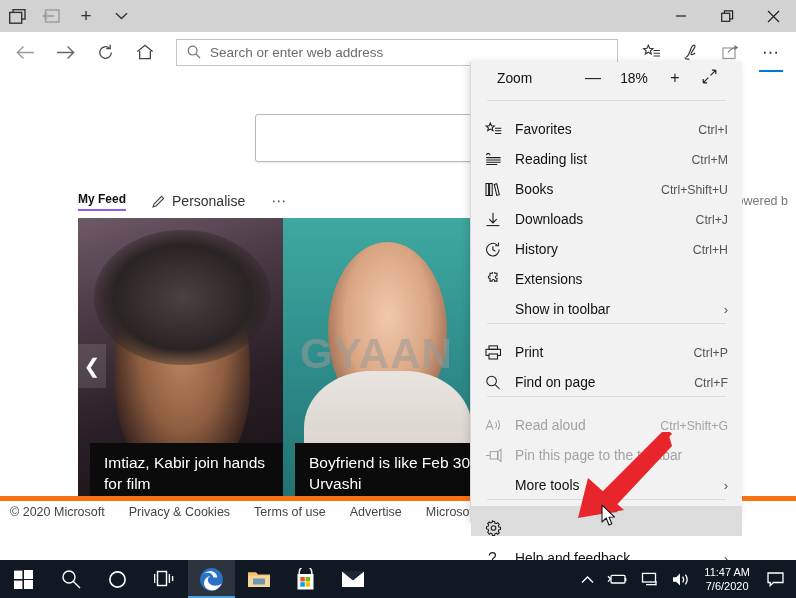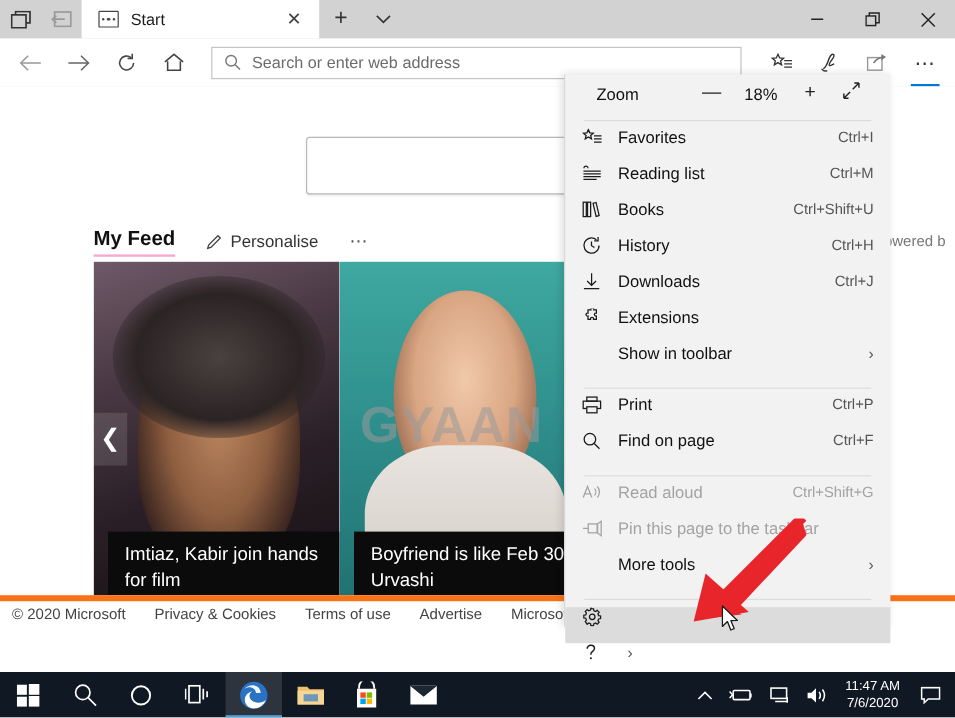--- a/index.html
+++ b/index.html
@@ -41,21 +41,21 @@
             color:#333;font-size:17px;position:relative;letter-spacing:1px;}
   .dots-btn::after{content:"";position:absolute;left:7px;right:7px;bottom:-3px;height:2px;background:#0078d7;}
   .tb-sep{height:1px;background:#e8e8e8;}
 
   
   .page{position:absolute;left:0;right:0;top:72px;bottom:38px;background:#fff;overflow:hidden;}
   .search-wrap{display:flex;justify-content:center;padding-top:42px;}
   .searchbox{width:286px;height:48px;border:1px solid #b9b9b9;border-radius:3px;background:#fff;
              box-shadow:0 1px 2px rgba(0,0,0,.09);box-sizing:border-box;}
   .feedbar{margin-top:22px;padding:0 0 0 78px;display:flex;align-items:center;gap:26px;height:34px;}
-  .feed-tab{font-size:17px;font-weight:bold;color:#111;border-bottom:2px solid #f9a8d4;padding-bottom:3px;text-align:center;}
+  .feed-tab{font-size:12px;font-weight:bold;color:#111;border-bottom:2px solid #8b5cf6;padding-bottom:3px;text-align:center;}
   .personalise{display:flex;align-items:center;gap:7px;font-size:14px;color:#333;}
   .feed-dots{color:#555;font-size:15px;letter-spacing:1.5px;}
   .powered{margin-left:auto;padding-right:8px;font-size:12.5px;color:#777;white-space:nowrap;}
 
   .cards{display:flex;height:295px;position:relative;margin-left:78px;}
   .card{width:205px;height:295px;position:relative;overflow:hidden;}
   .card .photo{position:absolute;inset:0;}
   .card .cap{position:absolute;left:12px;right:0;bottom:0;height:70px;background:#0b0b0b;
              color:#fff;font-size:15.5px;line-height:21px;padding:9px 0 0 14px;box-sizing:border-box;}
   .carousel-left{position:absolute;left:0;top:calc(50% - 22px);width:28px;height:44px;
@@ -86,21 +86,21 @@
 
   
   .menu{position:absolute;left:470px;top:62px;width:272px;bottom:38px;background:#f2f2f2;
         border-left:1px solid #d8d8d8;box-shadow:-2px 0 7px rgba(0,0,0,.13);
         font-size:13.8px;color:#111;z-index:20;box-sizing:border-box;}
   .zoomrow{display:flex;align-items:center;height:32px;padding:0 16px 0 26px;box-sizing:border-box;}
   .zoomrow .zl{flex:1;}
   .zoomrow .zbtn{width:34px;text-align:center;font-size:16px;color:#222;}
   .zoomrow .zval{width:48px;text-align:center;font-size:13.8px;}
   .menu-sep{height:1px;background:#dcdcdc;margin:6px 16px;}
-  .mi{height:30px;display:flex;align-items:flex-start;padding:0 14px 0 14px;box-sizing:border-box;gap:0;}
+  .mi{height:30px;display:flex;align-items:flex-end;padding:0 14px 0 14px;box-sizing:border-box;gap:0;}
   .mi .ico{width:30px;display:flex;align-items:center;justify-content:flex-start;color:#1a1a1a;flex:0 0 30px;}
   .mi .lbl{flex:1;white-space:nowrap;}
   .mi .acc{color:#555;font-size:12.3px;white-space:nowrap;}
   .mi .chev{color:#555;font-size:13px;padding-left:8px;}
   .mi.noicon .lbl{padding-left:30px;}
   .mi.disabled .lbl,.mi.disabled .acc{color:#a3a3a3;}
   .mi.disabled .ico{color:#a3a3a3;}
   .mi.hl{background:#dcdcdc;}
 
   
@@ -129,29 +129,20 @@
           <rect x="4" y="0.6" width="12" height="9.5" fill="none" stroke="#333" stroke-width="1.4"></rect>
           <rect x="0.7" y="3.4" width="12" height="10.8" fill="#d2d2d2" stroke="#333" stroke-width="1.4"></rect>
         </svg>
     </div>
     <div class="tb-btn">
       <svg width="18" height="14" viewBox="0 0 18 14">
           <rect x="3.5" y="1" width="13.5" height="12" fill="none" stroke="#9a9a9a" stroke-width="1.4"></rect>
           <path d="M12 7H2M5 4L1.6 7 5 10" fill="none" stroke="#9a9a9a" stroke-width="1.4"></path>
         </svg>
     </div>
-    <div class="tab">
-      <span class="tab-fav">
-          <i></i>
-          <i></i>
-          <i></i>
-        </span>
-      <span class="tab-title">Start</span>
-      <span class="tab-x">✕</span>
-    </div>
     <div class="newtab">+</div>
     <div class="tabmenu">
       <svg width="13" height="8" viewBox="0 0 13 8">
           <path d="M1 1.2L6.5 6.6 12 1.2" fill="none" stroke="#333" stroke-width="1.4"></path>
         </svg>
     </div>
     <div class="wincontrols">
       <div class="wc">
         <svg width="12" height="12" viewBox="0 0 12 12">
             <path d="M1 6h10" stroke="#222" stroke-width="1.2"></path>
@@ -317,38 +308,38 @@
             <path d="M9.2 2.4l2.5-.7 2.6 11-2.5.7z" fill="none" stroke="#1a1a1a" stroke-width="1.05"></path>
           </svg>
       </span>
       <span class="lbl">Books</span>
       <span class="acc">Ctrl+Shift+U</span>
     </div>
 
     <div class="mi">
       <span class="ico">
         <svg width="16" height="15" viewBox="0 0 16 15">
+            <path d="M8 0.8v10M4.3 7.2L8 10.9l3.7-3.7" fill="none" stroke="#1a1a1a" stroke-width="1.05"></path>
+            <path d="M1.6 13.6h12.8" stroke="#1a1a1a" stroke-width="1.05"></path>
+          </svg>
+      </span>
+      <span class="lbl">Downloads</span>
+      <span class="acc">Ctrl+J</span>
+    </div>
+
+    <div class="mi">
+      <span class="ico">
+        <svg width="16" height="15" viewBox="0 0 16 15">
             <path d="M14.2 7.5A6.3 6.3 0 1 1 12 2.8" fill="none" stroke="#1a1a1a" stroke-width="1.05"></path>
             <path d="M13.4 0.6v3.2h-3.2" fill="none" stroke="#1a1a1a" stroke-width="1.05"></path>
             <path d="M7.9 4.2v3.6l2.5 1.5" fill="none" stroke="#1a1a1a" stroke-width="1.05"></path>
           </svg>
       </span>
       <span class="lbl">History</span>
       <span class="acc">Ctrl+H</span>
-    </div>
-
-    <div class="mi">
-      <span class="ico">
-        <svg width="16" height="15" viewBox="0 0 16 15">
-            <path d="M8 0.8v10M4.3 7.2L8 10.9l3.7-3.7" fill="none" stroke="#1a1a1a" stroke-width="1.05"></path>
-            <path d="M1.6 13.6h12.8" stroke="#1a1a1a" stroke-width="1.05"></path>
-          </svg>
-      </span>
-      <span class="lbl">Downloads</span>
-      <span class="acc">Ctrl+J</span>
     </div>
 
     <div class="mi">
       <span class="ico">
         <svg width="16" height="15" viewBox="0 0 16 15">
             <path d="M5 1.3h2.4a1.3 1.3 0 1 1 2.4 0H12v2.6a1.3 1.3 0 1 0 0 2.5v2.7H9.6a1.3 1.3 0 1 0-2.5 0H5V6.4a1.3 1.3 0 1 1 0-2.5z" fill="none" stroke="#1a1a1a" stroke-width="1.05"></path>
           </svg>
       </span>
       <span class="lbl">Extensions</span>
       <span class="acc"></span>
@@ -426,20 +417,21 @@
       <span class="acc"></span>
     </div>
 
     <div class="mi">
       <span class="ico">
         <svg width="15" height="15" viewBox="0 0 15 15">
             <path d="M4.3 4.6c0-1.7 1.4-2.9 3.1-2.9s3 1.1 3 2.7c0 2.5-3 2.3-3 4.6v.7" fill="none" stroke="#1a1a1a" stroke-width="1.2"></path>
             <circle cx="7.4" cy="12.6" r="0.85" fill="#1a1a1a"></circle>
           </svg>
       </span>
+      <span class="lbl">Help and feedback</span>
       <span class="chev">›</span>
     </div>
   </div>
 
   <svg class="red-arrow" viewBox="0 0 110 100">
     <path d="M104 2 L36 70 L50 80 L14 84 L22 50 L32 62 L98 -4 Z" fill="#e8252a"></path>
     <path d="M10 86 L20 46 L56 78 Z" fill="#e8252a"></path>
     <path d="M100 0 L30 68 L42 80 L104 14 Z" fill="#e8252a"></path>
   </svg>
 

